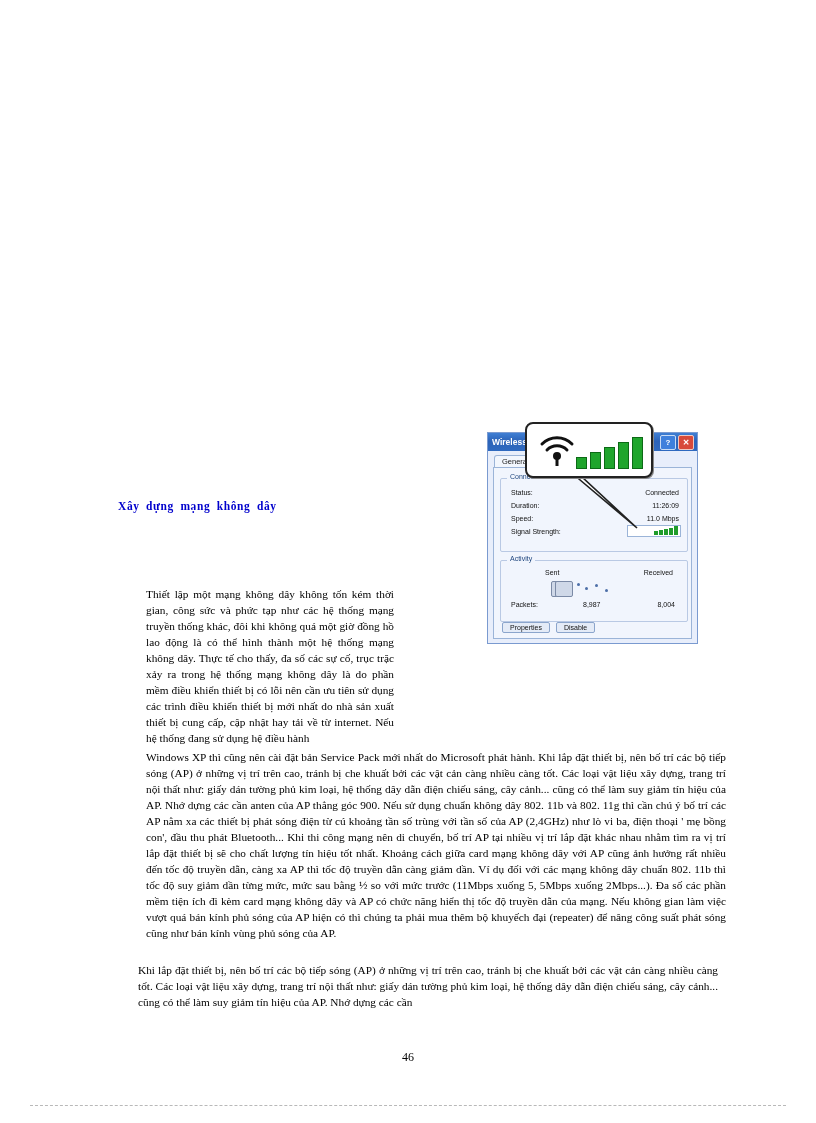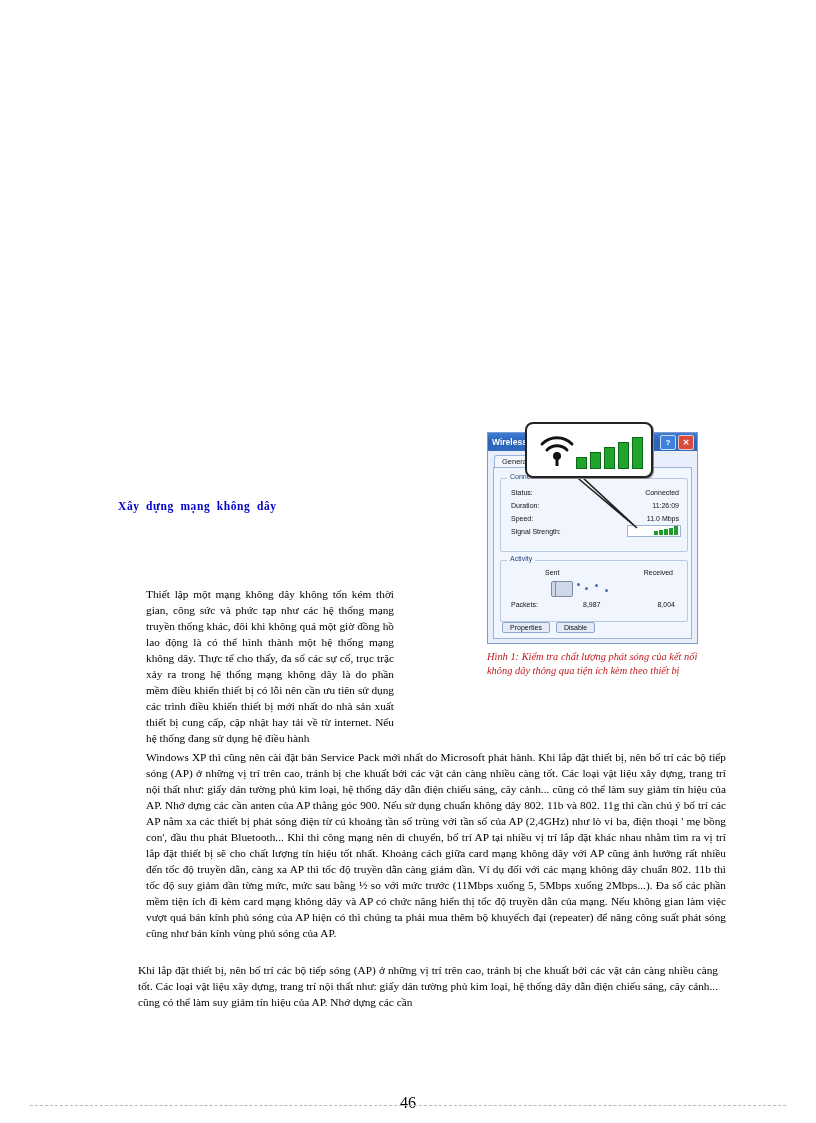--- a/index.html
+++ b/index.html
@@ -286,23 +286,22 @@
     line-height: 13.5px;
     color: #c2171a;
   }
   
   .page-number {
     position: absolute;
     left: 0;
     right: 0;
     top: 1050px;
     text-align: center;
-    font-size: 16px;
+    font-size: 12px;
     color: #000000;
-    margin-top: 44px;
   }
   .footer-rule {
     position: absolute;
     left: 30px;
     right: 30px;
     top: 1105px;
     border-top: 1px dashed #b9b9b9;
   }
 </style>
 </head>
@@ -396,21 +395,20 @@
       <div class="callout-bars">
         <div class="cbar" style="height:10px;"></div>
         <div class="cbar" style="height:15px;"></div>
         <div class="cbar" style="height:20px;"></div>
         <div class="cbar" style="height:25px;"></div>
         <div class="cbar" style="height:30px;"></div>
       </div>
     </div>
   </div>
 
-  <div class="fig-caption">Hình 1: Kiểm tra chất lượng phát sóng của kết nối không dây thông qua tiện ích kèm theo thiết bị</div>
 
   <div class="para" id="para-wide">Windows XP thì cũng nên cài đặt bản Service Pack mới nhất do Microsoft phát hành. Khi lắp đặt thiết bị, nên bố trí các bộ tiếp sóng (AP) ở những vị trí trên cao, tránh bị che khuất bởi các vật cản càng nhiều càng tốt. Các loại vật liệu xây dựng, trang trí nội thất như: giấy dán tường phủ kim loại, hệ thống dây dẫn điện chiếu sáng, cây cảnh... cũng có thể làm suy giảm tín hiệu của AP. Nhớ dựng các cần anten của AP thẳng góc 900. Nếu sử dụng chuẩn không dây 802. 11b và 802. 11g thì cần chú ý bố trí các AP nằm xa các thiết bị phát sóng điện từ cú khoảng tần số trùng với tần số của AP (2,4GHz) như lò vi ba, điện thoại ' mẹ bồng con', đầu thu phát Bluetooth... Khi thi công mạng nên di chuyển, bố trí AP tại nhiều vị trí lắp đặt khác nhau nhằm tìm ra vị trí lắp đặt thiết bị sẽ cho chất lượng tín hiệu tốt nhất. Khoảng cách giữa card mạng không dây với AP cũng ảnh hưởng rất nhiều đến tốc độ truyền dẫn, càng xa AP thì tốc độ truyền dẫn càng giảm dần. Ví dụ đối với các mạng không dây chuẩn 802. 11b thì tốc độ suy giảm dần từng mức, mức sau bằng ½ so với mức trước (11Mbps xuống 5, 5Mbps xuống 2Mbps...). Đa số các phần mềm tiện ích đi kèm card mạng không dây và AP có chức năng hiển thị tốc độ truyền dẫn của mạng. Nếu không gian làm việc vượt quá bán kính phủ sóng của AP hiện có thì chúng ta phải mua thêm bộ khuyếch đại (repeater) để nâng công suất phát sóng cũng như bán kính vùng phủ sóng của AP.</div>
 
   <div class="para" id="para-last">Khi lắp đặt thiết bị, nên bố trí các bộ tiếp sóng (AP) ở những vị trí trên cao, tránh bị che khuất bởi các vật cản càng nhiều càng tốt. Các loại vật liệu xây dựng, trang trí nội thất như: giấy dán tường phủ kim loại, hệ thống dây dẫn điện chiếu sáng, cây cảnh... cũng có thể làm suy giảm tín hiệu của AP. Nhớ dựng các cần</div>
 
   <div class="page-number">46</div>
 
   <div class="footer-rule"></div>
 
 </div>

